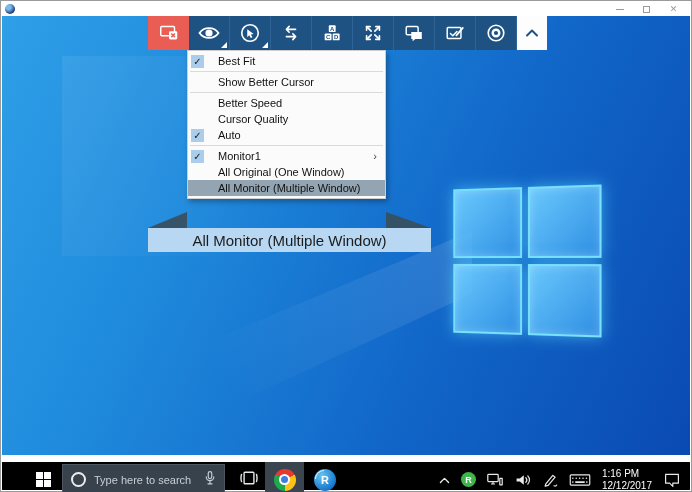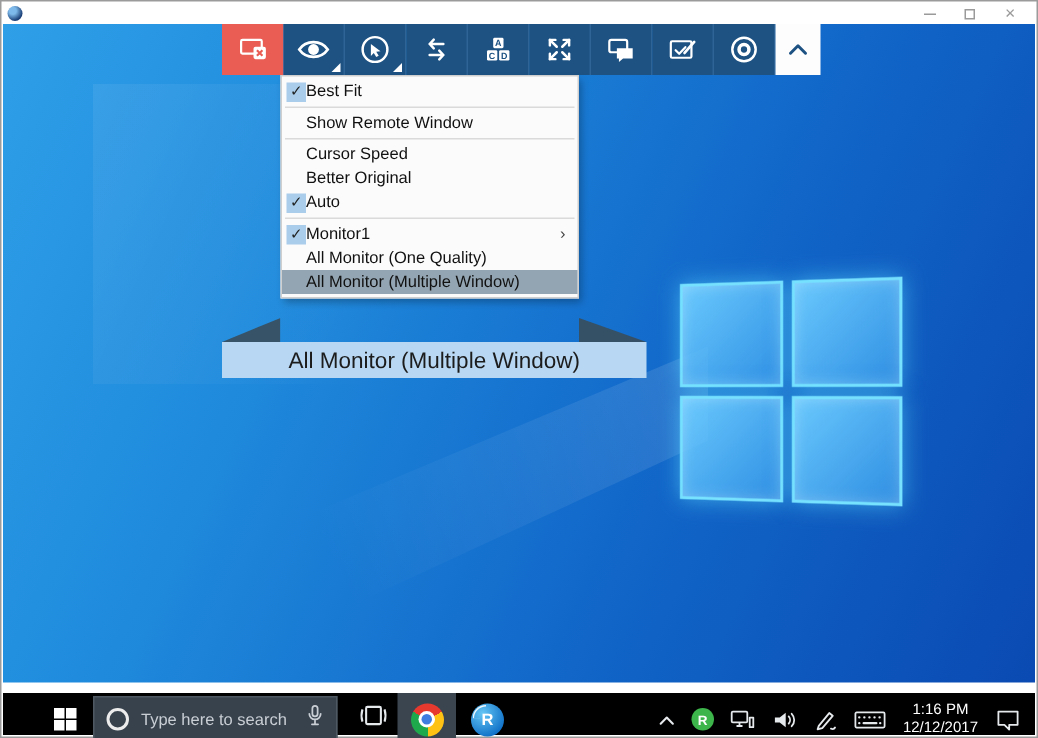--- a/index.html
+++ b/index.html
@@ -52,21 +52,21 @@
 
   
   .menu { position:absolute; left:185px; top:34px; width:199px; background:#fbfbfb;
           border:1px solid #cfcfcf; box-shadow:2px 3px 5px rgba(0,0,0,.28); padding:2px 0; z-index:5; }
   .mi { display:flex; align-items:center; height:16px; }
   .mi.hl { background:#93a5b2; }
   .mi-check { width:13px; height:13px; margin-left:3px; flex:0 0 auto;
               display:flex; align-items:center; justify-content:center;
               font-size:10px; color:#222; }
   .mi-check.on { background:#a9cdeb; }
-  .mi-label { font-size:11px; color:#111; white-space:nowrap; }
+  .mi-label { margin-left:14px; font-size:11px; color:#111; white-space:nowrap; }
   .mi-sub { margin-left:auto; margin-right:8px; font-size:11px; color:#444; }
   .msep { height:1px; background:#dadada; margin:2px 2px; }
 
   
   .trap { position:absolute; background:rgba(56,78,93,.92); z-index:4; }
   .trap-l { left:146px; top:196px; width:39px; height:16px;
             clip-path: polygon(100% 0, 100% 100%, 0 100%); }
   .trap-r { left:384px; top:196px; width:45px; height:16px;
             clip-path: polygon(0 0, 100% 100%, 0 100%); }
   .maglens { position:absolute; left:146px; top:212px; width:283px; height:24px;
@@ -99,21 +99,21 @@
          background: radial-gradient(circle at 35% 30%, #64c6f5, #1272c8 75%);
          display:flex; align-items:center; justify-content:center;
          color:#fff; font-size:11px; font-weight:bold; }
   .rpc i { position:absolute; left:1px; top:1px; width:9px; height:9px; border:1.5px solid rgba(255,255,255,.9);
            border-right:none; border-bottom:none; border-radius:9px 0 0 0; }
 
   .tray { position:absolute; right:4px; top:0; height:35px; display:flex; align-items:center; }
   .tico { display:flex; align-items:center; justify-content:center; height:35px; padding:0 5px; }
   .greenr { width:15px; height:15px; border-radius:50%; background:#3db54a; color:#fff;
             font-size:9px; font-weight:bold; display:flex; align-items:center; justify-content:center; }
-  .clock { text-align:center; color:#fff; font-size:10px; line-height:12px; padding:0 6px; }
+  .clock { text-align:left; color:#fff; font-size:10px; line-height:12px; padding:0 6px; }
 </style>
 </head>
 <body>
 
 <div class="window">
 
   <div class="titlebar">
     <div class="title-icon"></div>
     <div class="win-controls">
       <div class="wc wc-min">
@@ -227,44 +227,44 @@
     </div>
 
     <div class="menu" id="menu">
         <div class="mi">
           <span class="mi-check on">✓</span>
           <span class="mi-label">Best Fit</span>
         </div>
         <div class="msep"></div>
         <div class="mi">
           <span class="mi-check"></span>
-          <span class="mi-label">Show Remote Window</span>
+          <span class="mi-label">Show Better Cursor</span>
         </div>
         <div class="msep"></div>
         <div class="mi">
           <span class="mi-check"></span>
-          <span class="mi-label">Cursor Speed</span>
-        </div>
-        <div class="mi">
-          <span class="mi-check"></span>
-          <span class="mi-label">Better Original</span>
+          <span class="mi-label">Better Speed</span>
+        </div>
+        <div class="mi">
+          <span class="mi-check"></span>
+          <span class="mi-label">Cursor Quality</span>
         </div>
         <div class="mi">
           <span class="mi-check on">✓</span>
           <span class="mi-label">Auto</span>
         </div>
         <div class="msep"></div>
         <div class="mi">
           <span class="mi-check on">✓</span>
           <span class="mi-label">Monitor1</span>
           <span class="mi-sub">›</span>
         </div>
         <div class="mi">
           <span class="mi-check"></span>
-          <span class="mi-label">All Monitor (One Quality)</span>
+          <span class="mi-label">All Original (One Window)</span>
         </div>
         <div class="mi hl">
           <span class="mi-check"></span>
           <span class="mi-label">All Monitor (Multiple Window)</span>
         </div>
       </div>
 
     <div class="trap trap-l"></div>
     <div class="trap trap-r"></div>
     <div class="maglens">

